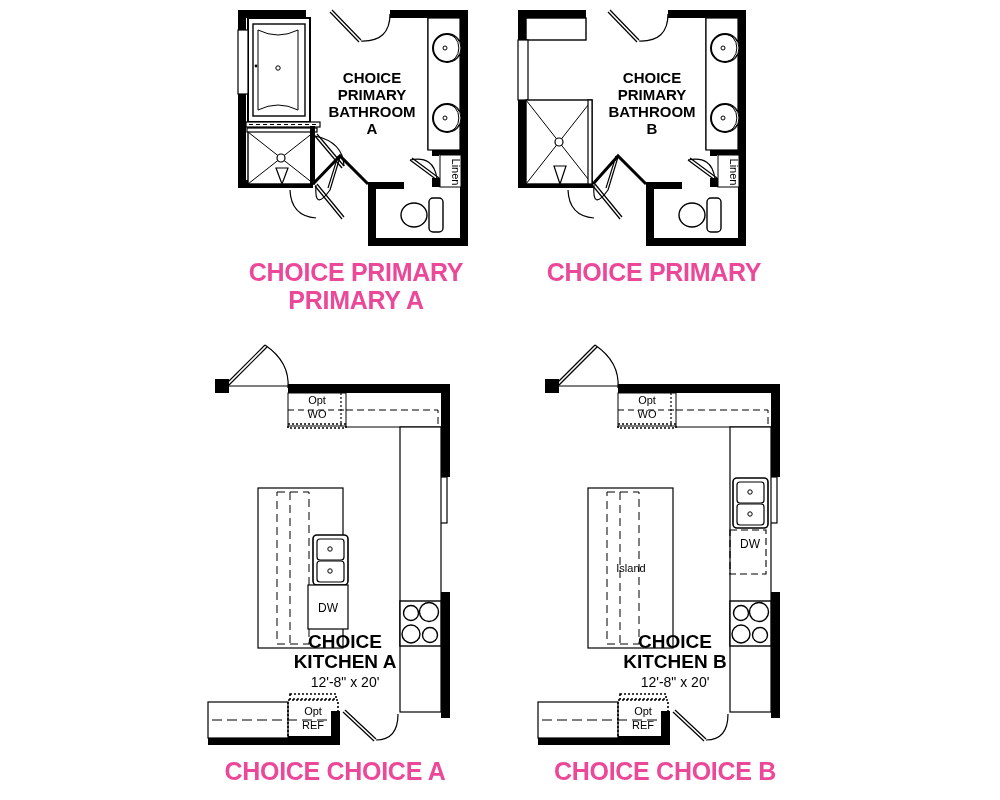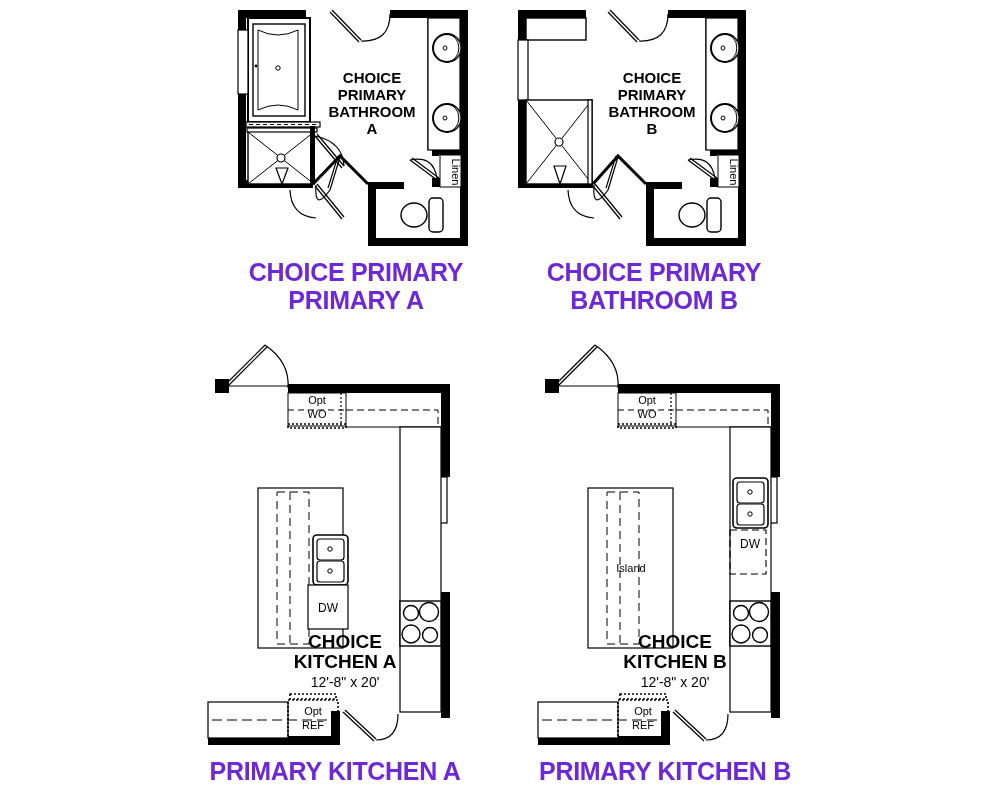--- a/index.html
+++ b/index.html
@@ -4,21 +4,21 @@
 <style>
   html,body{margin:0;padding:0;background:#ffffff;}
   body{
     width:1000px;height:800px;position:relative;overflow:hidden;
     font-family:"Liberation Sans", sans-serif;
     color:#000;
   }
   .stage{position:absolute;left:0;top:0;width:1000px;height:800px;}
   svg{display:block;}
   .cap{
-    position:absolute;text-align:center;font-weight:bold;color:#6d28d9;
+    position:absolute;text-align:center;font-weight:bold;color:#ec4899;
     font-family:"Liberation Sans", sans-serif;
     letter-spacing:-0.3px;line-height:1.12;
   }
   .cap-bath{font-size:25px;width:320px;}
   .cap-kit{font-size:25px;width:420px;}
 </style>
 </head>
 <body>
 
 <div class="stage">
@@ -413,20 +413,19 @@
 
 </svg>
 
   <div class="cap cap-bath" style="left:196px;top:258px;">
     <div>CHOICE PRIMARY</div>
     <div>PRIMARY A</div>
   </div>
 
   <div class="cap cap-bath" style="left:494px;top:258px;">
     <div>CHOICE PRIMARY</div>
-    <div>BATHROOM B</div>
   </div>
 
-  <div class="cap cap-kit" style="left:125px;top:757px;">PRIMARY KITCHEN A</div>
-
-  <div class="cap cap-kit" style="left:455px;top:757px;">PRIMARY KITCHEN B</div>
+  <div class="cap cap-kit" style="left:125px;top:757px;">CHOICE CHOICE A</div>
+
+  <div class="cap cap-kit" style="left:455px;top:757px;">CHOICE CHOICE B</div>
 
 </div>
 
 </body></html>

